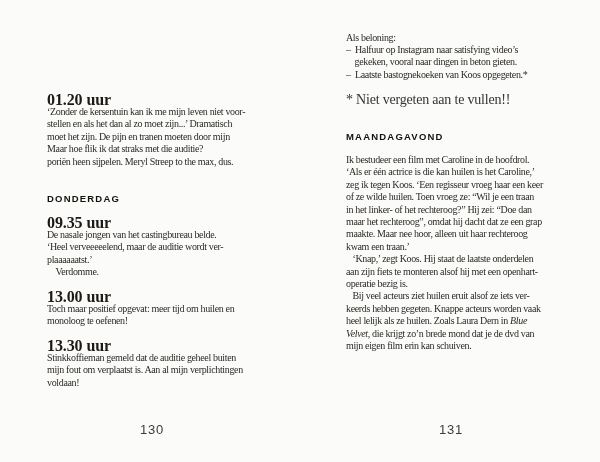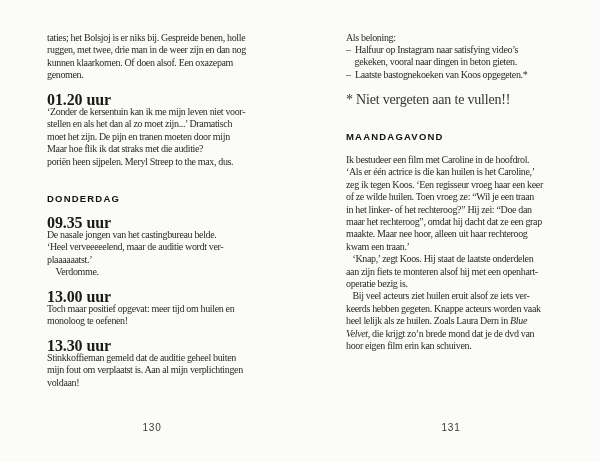--- a/index.html
+++ b/index.html
@@ -64,38 +64,32 @@
     letter-spacing: -0.2px;
     color: #363330;
   }
   .pgnum {
     position: absolute;
     top: 422px;
     left: 0;
     width: 210px;
     text-align: center;
     font-family: "Liberation Sans", "DejaVu Sans", sans-serif;
-    font-size: 10px;
+    font-size: 13px;
     letter-spacing: 0.8px;
     color: #3e3c3a;
   }
 </style>
 </head>
 <body>
 
 <div class="canvas">
 
   <section class="page" id="pageL">
 
-    <div class="blk" style="top:32px">
-      <div class="ln">taties; het Bolsjoj is er niks bij. Gespreide benen, holle</div>
-      <div class="ln">ruggen, met twee, drie man in de weer zijn en dan nog</div>
-      <div class="ln">kunnen klaarkomen. Of doen alsof. Een oxazepam</div>
-      <div class="ln">genomen.</div>
-    </div>
 
     <h3 class="time" style="top:94px">01.20 uur</h3>
 
     <div class="blk" style="top:106px">
       <div class="ln">‘Zonder de kersentuin kan ik me mijn leven niet voor-</div>
       <div class="ln">stellen en als het dan al zo moet zijn...’ Dramatisch</div>
       <div class="ln">moet het zijn. De pijn en tranen moeten door mijn</div>
       <div class="ln">Maar hoe flik ik dat straks met die auditie?</div>
       <div class="ln">poriën heen sijpelen. Meryl Streep to the max, dus.</div>
     </div>
@@ -156,19 +150,19 @@
       <div class="ln">maar het rechteroog”, omdat hij dacht dat ze een grap</div>
       <div class="ln">maakte. Maar nee hoor, alleen uit haar rechteroog</div>
       <div class="ln">kwam een traan.’</div>
       <div class="ln">   ‘Knap,’ zegt Koos. Hij staat de laatste onderdelen</div>
       <div class="ln">aan zijn fiets te monteren alsof hij met een openhart-</div>
       <div class="ln">operatie bezig is.</div>
       <div class="ln">   Bij veel acteurs ziet huilen eruit alsof ze iets ver-</div>
       <div class="ln">keerds hebben gegeten. Knappe acteurs worden vaak</div>
       <div class="ln"><span>heel lelijk als ze huilen. Zoals Laura Dern in </span><i>Blue</i></div>
       <div class="ln"><i>Velvet</i><span>, die krijgt zo’n brede mond dat je de dvd van</span></div>
-      <div class="ln">hoor eigen film erin kan schuiven.</div>
+      <div class="ln">mijn eigen film erin kan schuiven.</div>
     </div>
 
     <div class="pgnum">131</div>
   </section>
 
 </div>
 
 </body></html>

